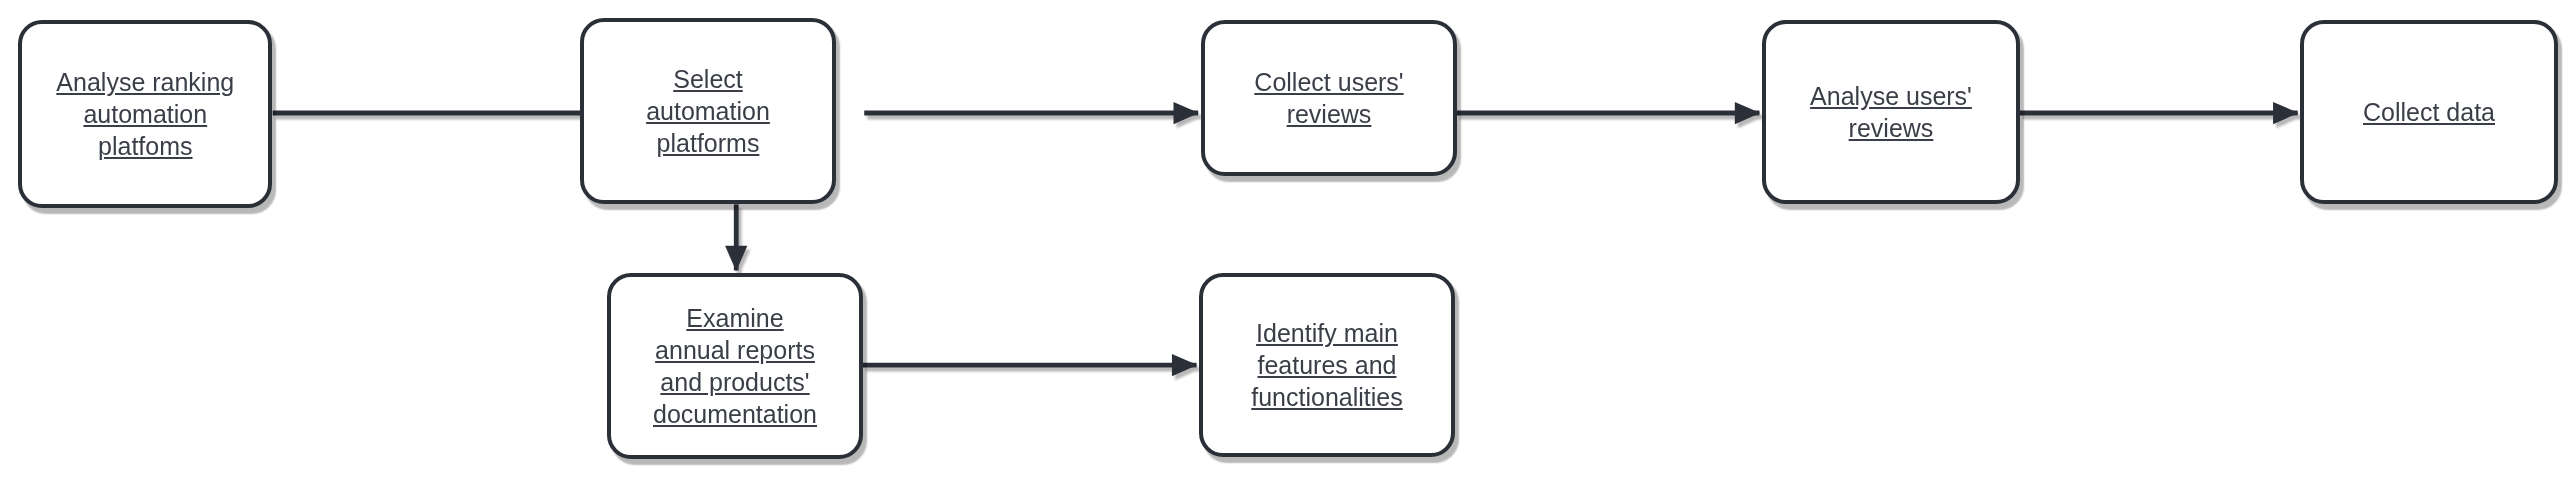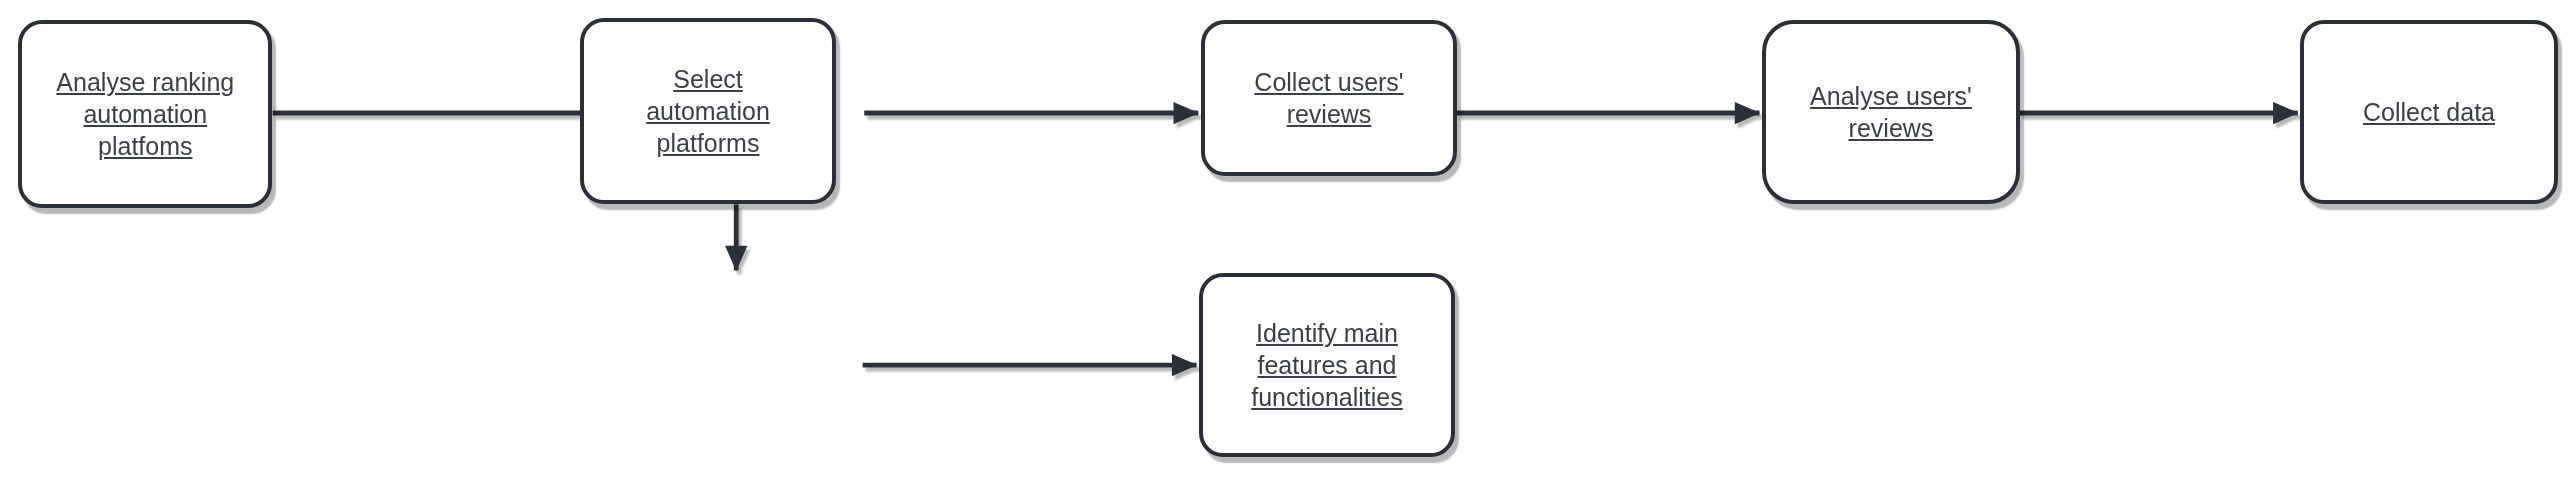--- a/index.html
+++ b/index.html
@@ -62,20 +62,24 @@
       <line x1="1085" y1="459" x2="1505" y2="459" stroke="#2b2f38" stroke-width="6" marker-end="url(#arrowhead)"></line>
     </svg>
     <div class="flow-node" style="left: 18.3px; top: 20px; width: 254px; height: 188px; border-color: rgb(43, 47, 56); background: rgb(255, 255, 255);"><span style="color: rgb(58, 62, 71);">Analyse ranking
 automation
 platfoms</span></div>
     <div class="flow-node" style="left: 580px; top: 18.3px; width: 256px; height: 186px; border-color: rgb(43, 47, 56); background: rgb(255, 255, 255);"><span style="color: rgb(58, 62, 71);">Select
 automation
 platforms</span></div>
     <div class="flow-node" style="left: 1201px; top: 20px; width: 256px; height: 156px; border-color: rgb(43, 47, 56); background: rgb(255, 255, 255);"><span style="color: rgb(58, 62, 71);">Collect users'
 reviews</span></div>
-    <div class="flow-node" style="left: 1762px; top: 20px; width: 258px; height: 184px; border-color: rgb(43, 47, 56); background: rgb(255, 255, 255); border-radius: 32px;"><span style="color: rgb(58, 62, 71);">Analyse users'
+    <div class="flow-node" style="left: 1762px; top: 20px; width: 258px; height: 184px; border-color: rgb(43, 47, 56); background: rgb(255, 255, 255);"><span style="color: rgb(58, 62, 71);">Analyse users'
 reviews</span></div>
     <div class="flow-node" style="left: 2300px; top: 20px; width: 258px; height: 184px; border-color: rgb(43, 47, 56); background: rgb(255, 255, 255);"><span style="color: rgb(58, 62, 71);">Collect data</span></div>
+    <div class="flow-node" style="left: 607px; top: 273px; width: 256px; height: 186px; border-color: rgb(43, 47, 56); background: rgb(255, 255, 255);"><span style="color: rgb(58, 62, 71);">Examine
+annual reports
+and products'
+documentation</span></div>
     <div class="flow-node" style="left: 1199px; top: 273px; width: 256px; height: 184px; border-color: rgb(43, 47, 56); background: rgb(255, 255, 255);"><span style="color: rgb(58, 62, 71);">Identify main
 features and
 functionalities</span></div>
   </div>
 
 
 </body></html>

